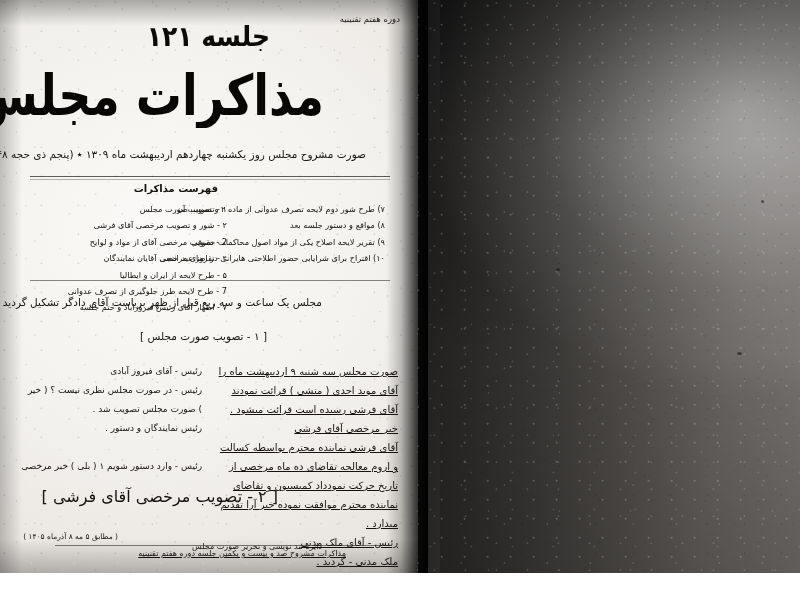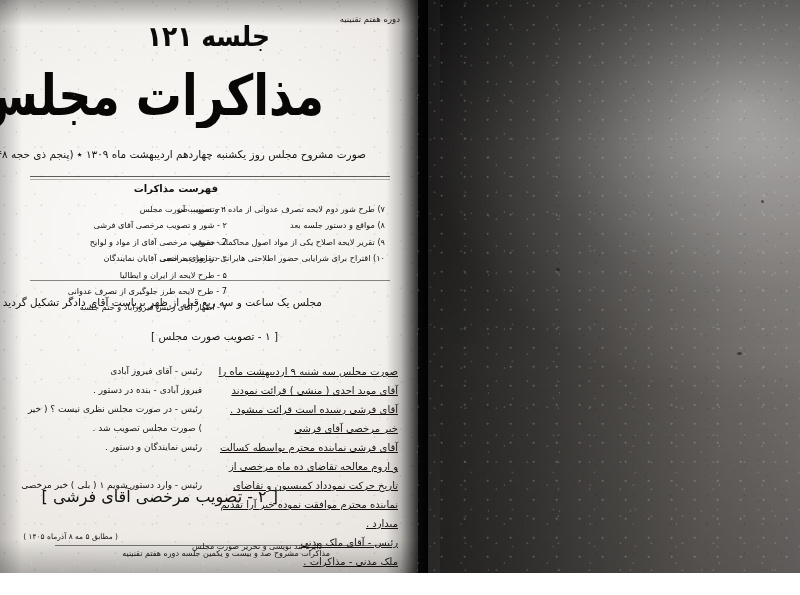--- a/index.html
+++ b/index.html
@@ -182,21 +182,21 @@
   }
 
   .convene {
     position: absolute;
     top: 296px; right: 96px;
     font-size: 10.5px;
     white-space: nowrap;
   }
   .sec-head-1 {
     position: absolute;
-    top: 330px; right: 140px;
+    top: 330px; right: 151px;
     font-size: 10.5px;
     white-space: nowrap;
   }
   .sec-head-2 {
     position: absolute;
     top: 487px; right: 140px;
     font-size: 16px;
     white-space: nowrap;
   }
 
@@ -221,23 +221,24 @@
 
   .rule-bottom {
     position: absolute;
     top: 545px; right: 28px;
     width: 335px; height: 1px;
     background: #2b2724;
     opacity: 0.6;
   }
   .footer-note {
     position: absolute;
-    top: 549px; right: 88px;
+    top: 549px; right: 72px;
     font-size: 8px;
     white-space: nowrap;
+    text-decoration: underline;
   }
   .footer-left {
     position: absolute;
     top: 532px; right: 300px;
     font-size: 7.5px;
     white-space: nowrap;
     text-align: center;
   }
   .footer-sub {
     position: absolute;
@@ -303,34 +304,33 @@
     </div>
 
     <div class="rule-mid"></div>
 
     <div class="convene">مجلس یک ساعت و سه ربع قبل از ظهر بریاست آقای دادگر تشکیل گردید</div>
 
     <div class="sec-head-1">[ ۱ - تصویب صورت مجلس ]</div>
 
     <div class="col-l">
       <div class="speaker">رئیس - آقای فیروز آبادی</div>
-      <div class="speaker">فیروز آبادی - بنده در دستور .</div>
       <div>رئیس - در صورت مجلس نظری نیست ؟ ( خیر ) صورت مجلس تصویب شد .</div>
       <div class="speaker">رئیس نمایندگان و دستور .</div>
       <div style="height:19px"></div>
       <div class="speaker">رئیس - وارد دستور شویم ۱ ( بلی ) خبر مرخصی</div>
     </div>
 
     <div class="col-r">
       <div>صورت مجلس سه شنبه ۹ اردیبهشت ماه را آقای موید احدی ( منشی ) قرائت نمودند</div>
       <div>آقای فرشی رسیده است قرائت میشود .</div>
       <div>خبر مرخصی آقای فرشی</div>
       <div>آقای فرشی نماینده محترم بواسطه کسالت و اروم معالجه تقاضای ده ماه مرخصی از تاریخ حرکت نمودداد کمیسیون و تقاضای نماینده محترم موافقت نموده خبر آرا تقدیم میدارد .</div>
       <div class="speaker">رئیس - آقای ملک مدنی</div>
-      <div class="speaker">ملک مدنی - مذاکرات .</div>
+      <div class="speaker">ملک مدنی - گردید .</div>
     </div>
 
     <div class="sec-head-2">[ ۲ - تصویب مرخصی آقای فرشی ]</div>
 
     <div class="rule-bottom"></div>
     <div class="footer-left">( مطابق ۵ مه ۸ آذرماه ۱۴۰۵ )</div>
     <div class="footer-note">مذاکرات مشروح صد و بیست و یکمین جلسه دوره هفتم تقنینیه</div>
     <div class="footer-sub">دایره تند نویسی و تحریر صورت مجلس</div>
     <div class="page-num">- ۱ -</div>
 

